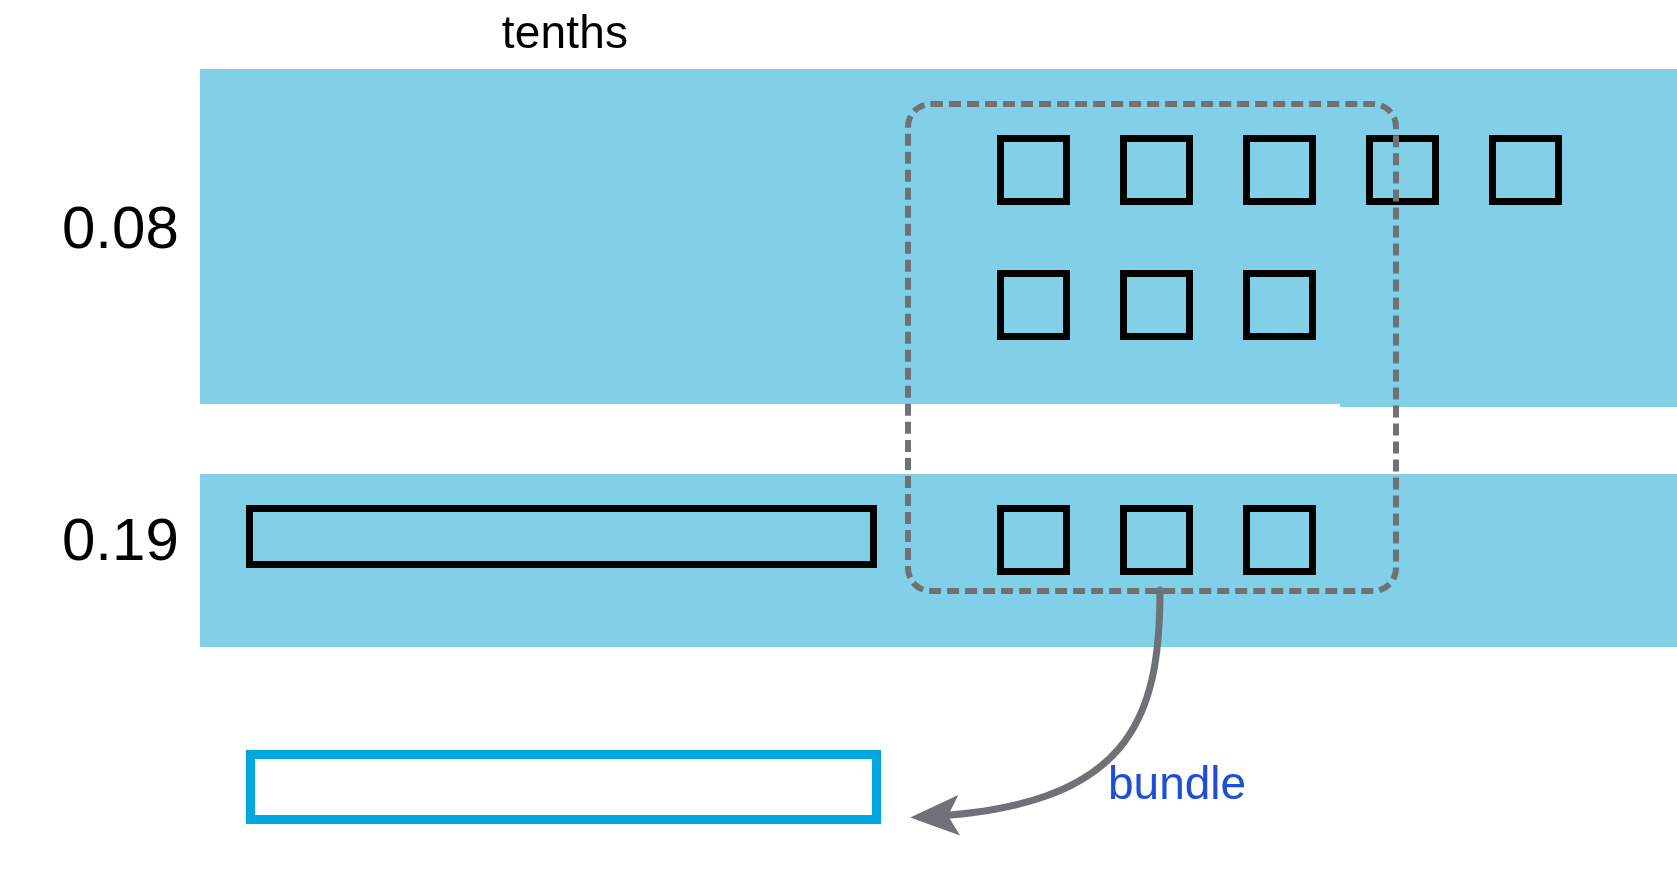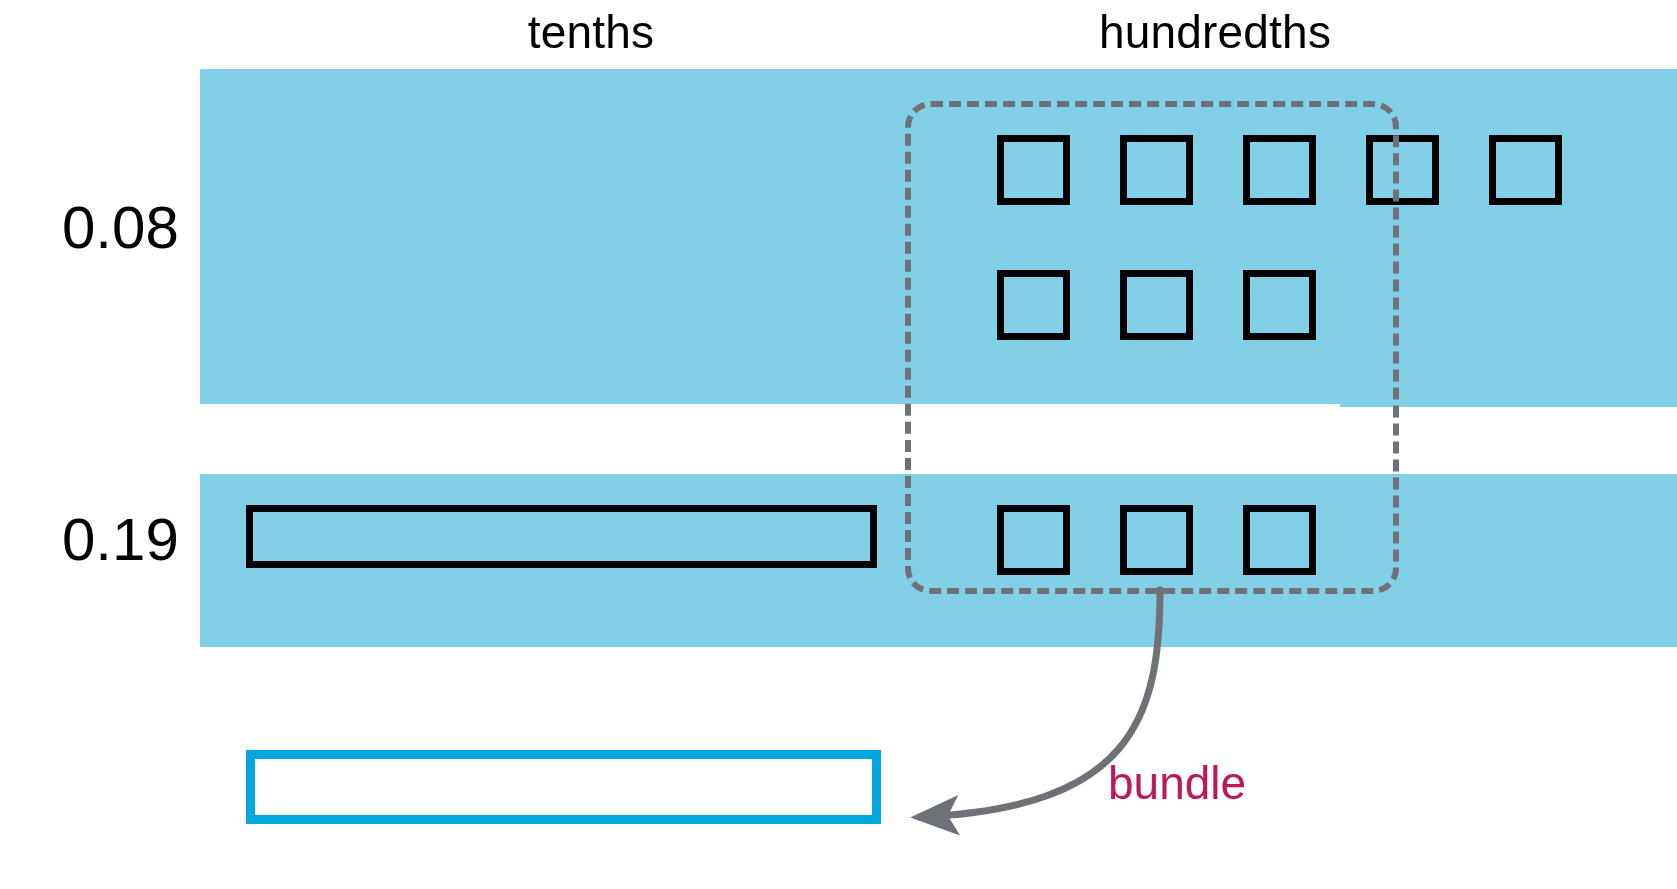--- a/index.html
+++ b/index.html
@@ -23,21 +23,21 @@
   .col-header {
     position: absolute;
     top: 9px;
     font-size: 46px;
     line-height: 1;
     color: #000000;
     white-space: nowrap;
     transform: translateX(-50%);
     letter-spacing: 0.2px;
   }
-  #header-tenths      { left: 565px; margin-left: 26px; }
+  #header-tenths      { left: 565px; }
   #header-hundredths  { left: 1215px; }
 
   
   .band {
     position: absolute;
     background: #82CFE8;
   }
   #band-tenths-row    { left: 200px; top: 69px;  width: 1140px; height: 335px; }
   #band-tenths-row-b  { left: 1340px; top: 69px; width: 337px;  height: 338px; }
   #band-hundredths-row{ left: 200px; top: 474px; width: 1477px; height: 173px; }
@@ -109,31 +109,30 @@
     width: 330px;
     height: 290px;
     overflow: visible;
   }
   #bundle-caption {
     position: absolute;
     left: 1108px;
     top: 760px;
     font-size: 46px;
     line-height: 1;
-    color: #be185d;
+    color: #1d4ed8;
     white-space: nowrap;
   }
 </style>
 </head>
 <body>
 
 <div id="stage">
 
   <div class="col-header" id="header-tenths">tenths</div>
-  <div class="col-header" id="header-hundredths">hundredths</div>
 
   <div class="band" id="band-tenths-row"></div>
   <div class="band" id="band-tenths-row-b"></div>
   <div class="band" id="band-hundredths-row"></div>
 
   <div class="row-label" id="label-row-0-08">0.08</div>
   <div class="row-label" id="label-row-0-13">0.19</div>
 
   <div class="unit-square" style="left:997px; top:135px;"></div>
   <div class="unit-square" style="left:1120px; top:135px;"></div>

